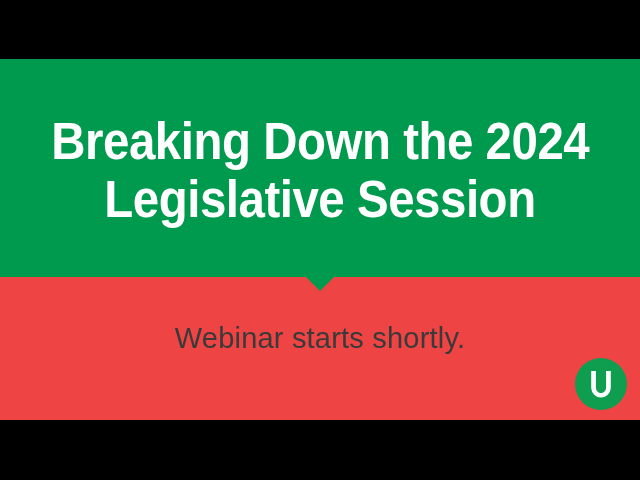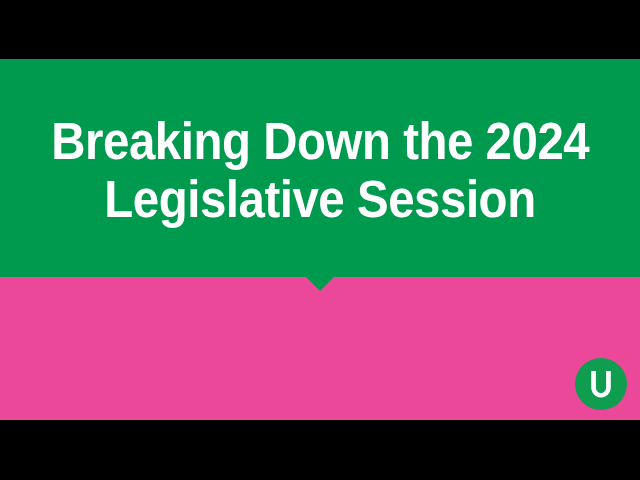--- a/index.html
+++ b/index.html
@@ -31,21 +31,21 @@
   #letterbox-top    { top: 0;    height: 59px; }
   #letterbox-bottom { top: 420px; height: 60px; }
 
   
   #stage {
     position: absolute;
     left: 0;
     top: 59px;
     width: 640px;
     height: 361px;
-    background: #ec4899;
+    background: #ef4444;
     overflow: hidden;
   }
 
   
   #title-panel {
     position: absolute;
     left: 0;
     top: 0;
     width: 640px;
     height: 218px;
@@ -132,20 +132,21 @@
   <div id="stage">
 
     <div id="title-panel"></div>
     <div id="title-notch"></div>
 
     <div id="title-block">
       <div class="title-line">Breaking Down the 2024</div>
       <div class="title-line">Legislative Session</div>
     </div>
 
+    <div id="subtitle">Webinar starts shortly.</div>
 
     <div id="logo-badge">
       <svg viewBox="0 0 52 52" xmlns="http://www.w3.org/2000/svg">
         <path d="M16.2 13.0 L16.2 29.0 C16.2 35.1 20.6 39.4 26.0 39.4 C31.4 39.4 35.8 35.1 35.8 29.0 L35.8 13.0 L31.1 13.0 L31.1 29.0 C31.1 32.6 29.0 35.0 26.0 35.0 C23.0 35.0 20.9 32.6 20.9 29.0 L20.9 13.0 Z" fill="#ffffff"></path>
       </svg>
     </div>
 
   </div>
 
   <div class="letterbox" id="letterbox-bottom"></div>

